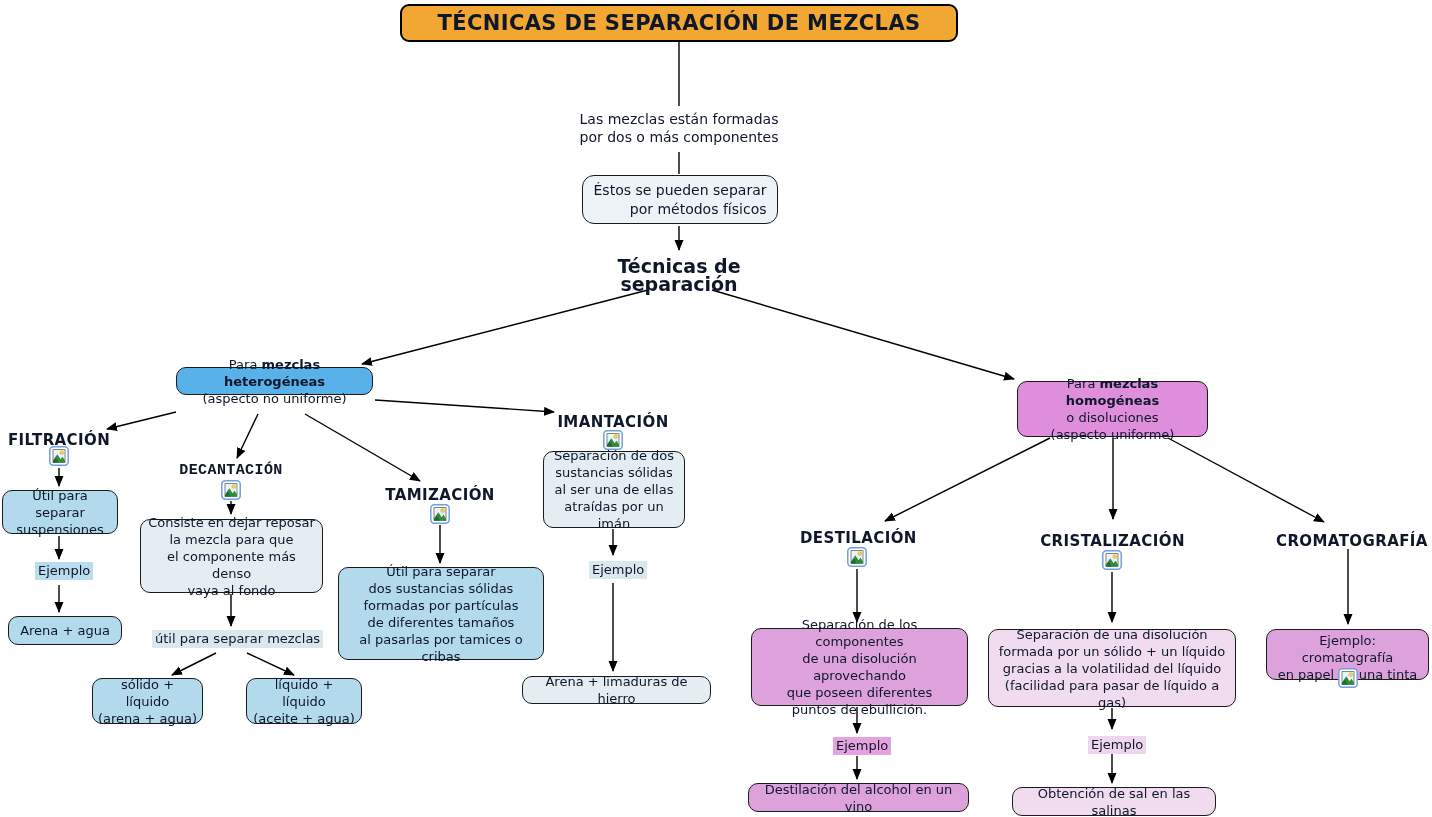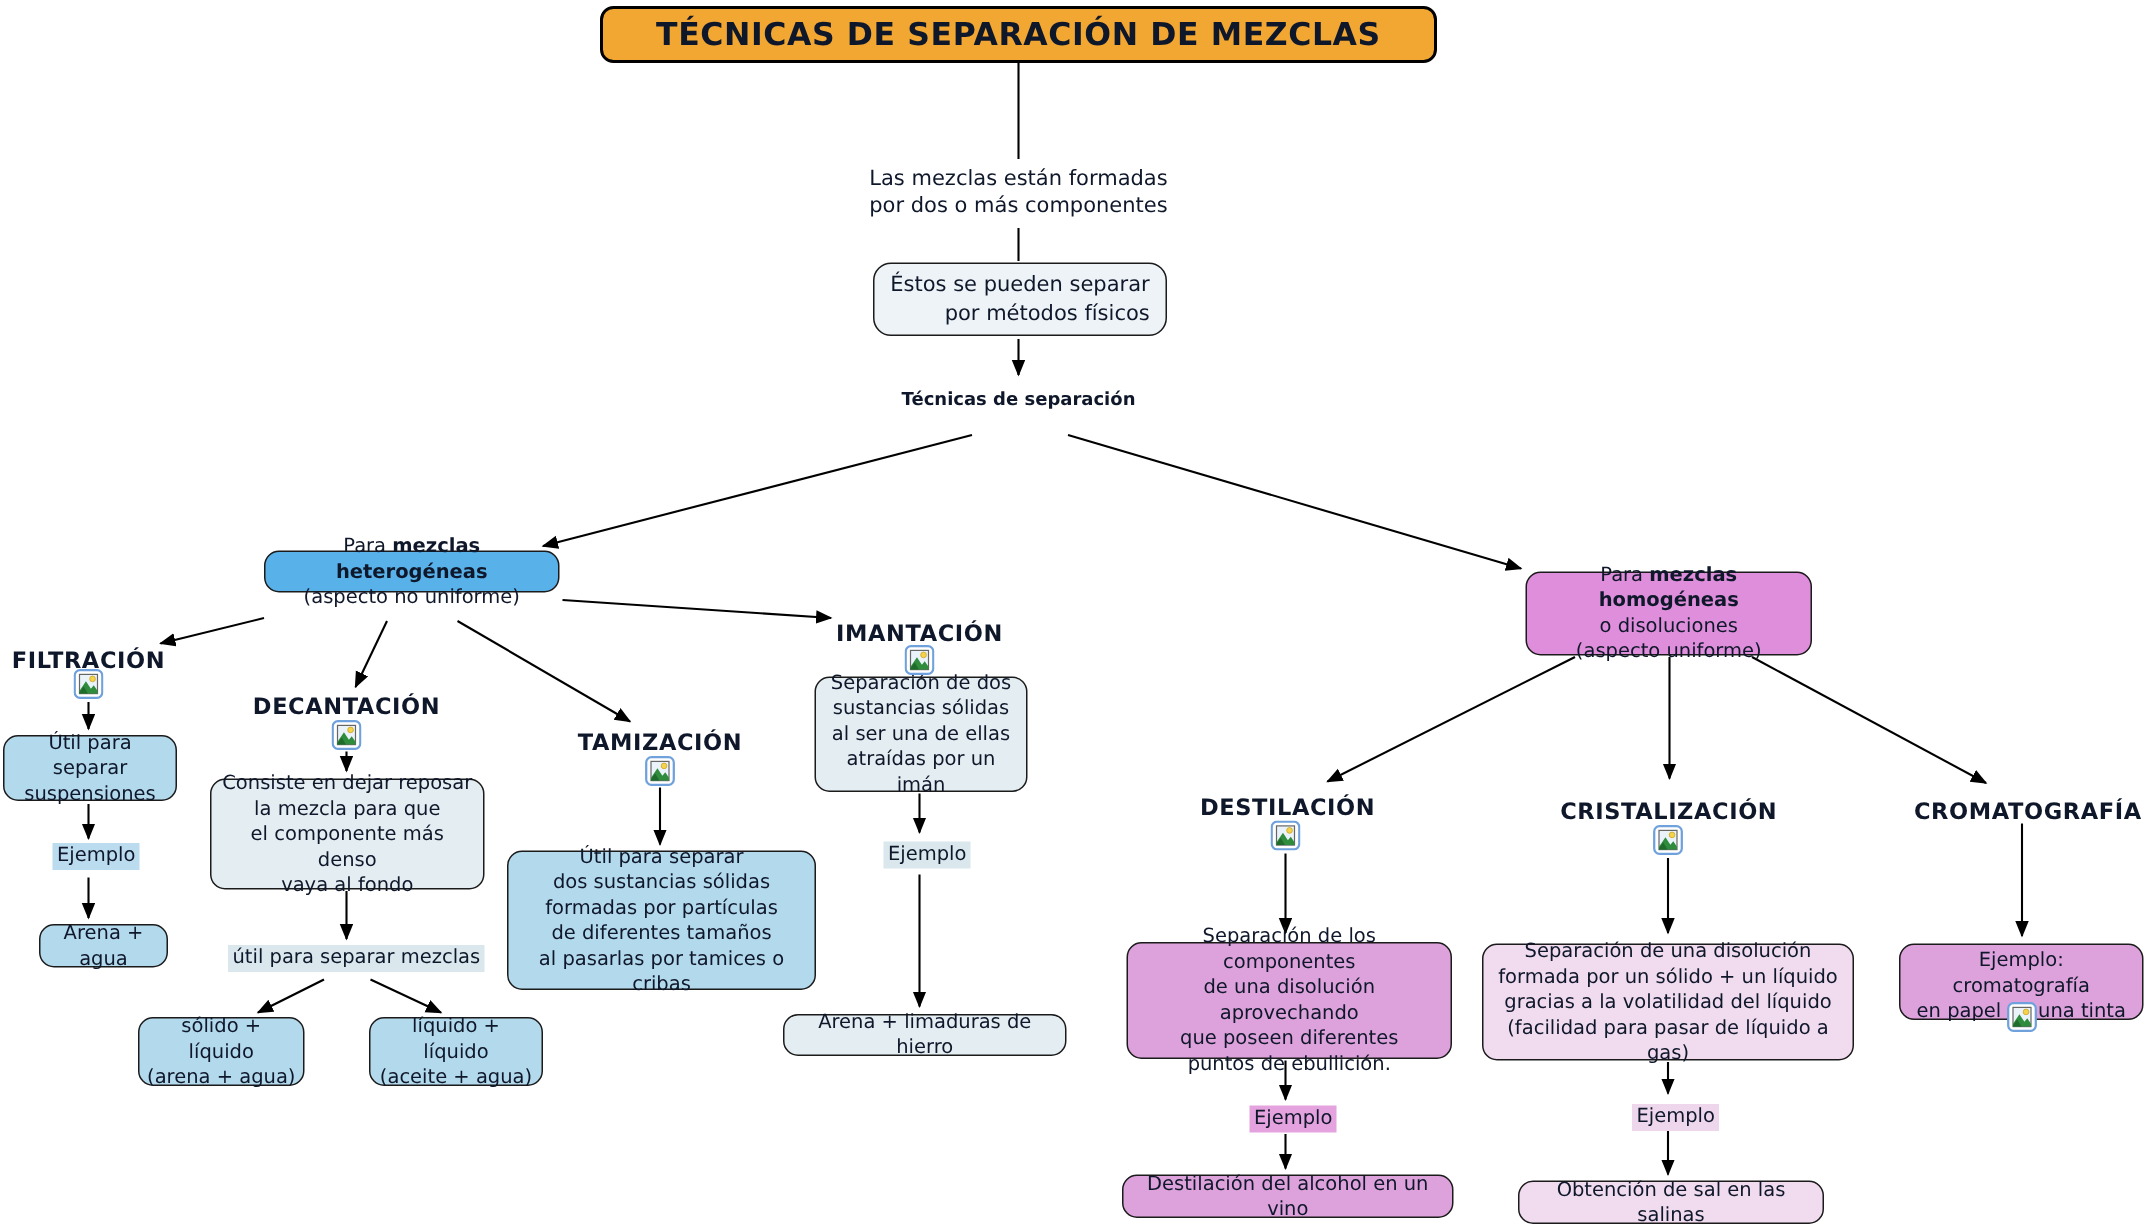--- a/index.html
+++ b/index.html
@@ -90,21 +90,21 @@
   </svg>
 
   <div class="node title-box" style="left:400px;top:4px;width:558px;height:38px;">TÉCNICAS DE SEPARACIÓN DE MEZCLAS</div>
 
   <div class="plain" style="left:545px;top:110px;width:268px;">Las mezclas están formadas
 por dos o más componentes</div>
 
   <div class="node c-estos" style="left:582px;top:175px;width:196px;height:49px;">Éstos se pueden separar
 por métodos físicos</div>
 
-  <div class="plain" style="left:559px;top:257px;width:240px;font-weight:bold;font-size:12px;">Técnicas de separación</div>
+  <div class="plain" style="left:559px;top:257px;width:240px;font-weight:bold;font-size:19px;">Técnicas de separación</div>
 
   <div class="node c-blue" style="left:176px;top:367px;width:197px;height:28px;">
     <div class="bold-line"><span>Para</span> <b>mezclas heterogéneas</b></div>
     <div>(aspecto no uniforme)</div>
   </div>
 
   <div class="node c-pink" style="left:1017px;top:381px;width:191px;height:56px;">
     <div class="bold-line"><span>Para</span> <b>mezclas homogéneas</b></div>
     <div>o disoluciones
 (aspecto uniforme)</div>
@@ -114,23 +114,23 @@
   <div class="res-icon" style="left:49px;top:446px;"><svg width="20" height="20" viewBox="0 0 20 20" xmlns="http://www.w3.org/2000/svg">
         <rect x="0.8" y="0.8" width="18.4" height="18.4" rx="3.5" fill="#ffffff" stroke="#6FA1DC" stroke-width="1.5"></rect>
         <rect x="4" y="3.6" width="12" height="12.8" fill="#EAF3FA" stroke="#666666" stroke-width="0.8"></rect>
         <circle cx="12.7" cy="6.6" r="1.9" fill="#F6D449" stroke="#C9A227" stroke-width="0.5"></circle>
         <path d="M4 14.5 L8.3 8.2 L11.6 13.2 L13.5 10.8 L16 14.5 L16 16.4 L4 16.4 Z" fill="#2E8C3C"></path>
         <path d="M4 15.5 L6.8 11.6 L9.6 16.4 L4 16.4 Z" fill="#1F6B2C"></path>
       </svg></div>
   <div class="node c-lblue" style="left:2px;top:490px;width:116px;height:44px;">Útil para separar
 suspensiones</div>
   <div class="linklabel hl-lblue" style="left:35px;top:562px;">Ejemplo</div>
-  <div class="node c-lblue" style="left:8px;top:616px;width:86px;height:29px;margin-left:18px;">Arena + agua</div>
-
-  <div class="heading" style="left:166px;top:462px;width:130px;">DECANTACIÓN</div>
+  <div class="node c-lblue" style="left:8px;top:616px;width:114px;height:29px;">Arena + agua</div>
+
+  <div class="heading" style="left:166px;top:462px;width:130px;font-family:Liberation Mono, monospace;">DECANTACIÓN</div>
   <div class="res-icon" style="left:221px;top:480px;"><svg width="20" height="20" viewBox="0 0 20 20" xmlns="http://www.w3.org/2000/svg">
         <rect x="0.8" y="0.8" width="18.4" height="18.4" rx="3.5" fill="#ffffff" stroke="#6FA1DC" stroke-width="1.5"></rect>
         <rect x="4" y="3.6" width="12" height="12.8" fill="#EAF3FA" stroke="#666666" stroke-width="0.8"></rect>
         <circle cx="12.7" cy="6.6" r="1.9" fill="#F6D449" stroke="#C9A227" stroke-width="0.5"></circle>
         <path d="M4 14.5 L8.3 8.2 L11.6 13.2 L13.5 10.8 L16 14.5 L16 16.4 L4 16.4 Z" fill="#2E8C3C"></path>
         <path d="M4 15.5 L6.8 11.6 L9.6 16.4 L4 16.4 Z" fill="#1F6B2C"></path>
       </svg></div>
   <div class="node c-pblue" style="left:140px;top:519px;width:183px;height:74px;">Consiste en dejar reposar
 la mezcla para que
 el componente más denso

